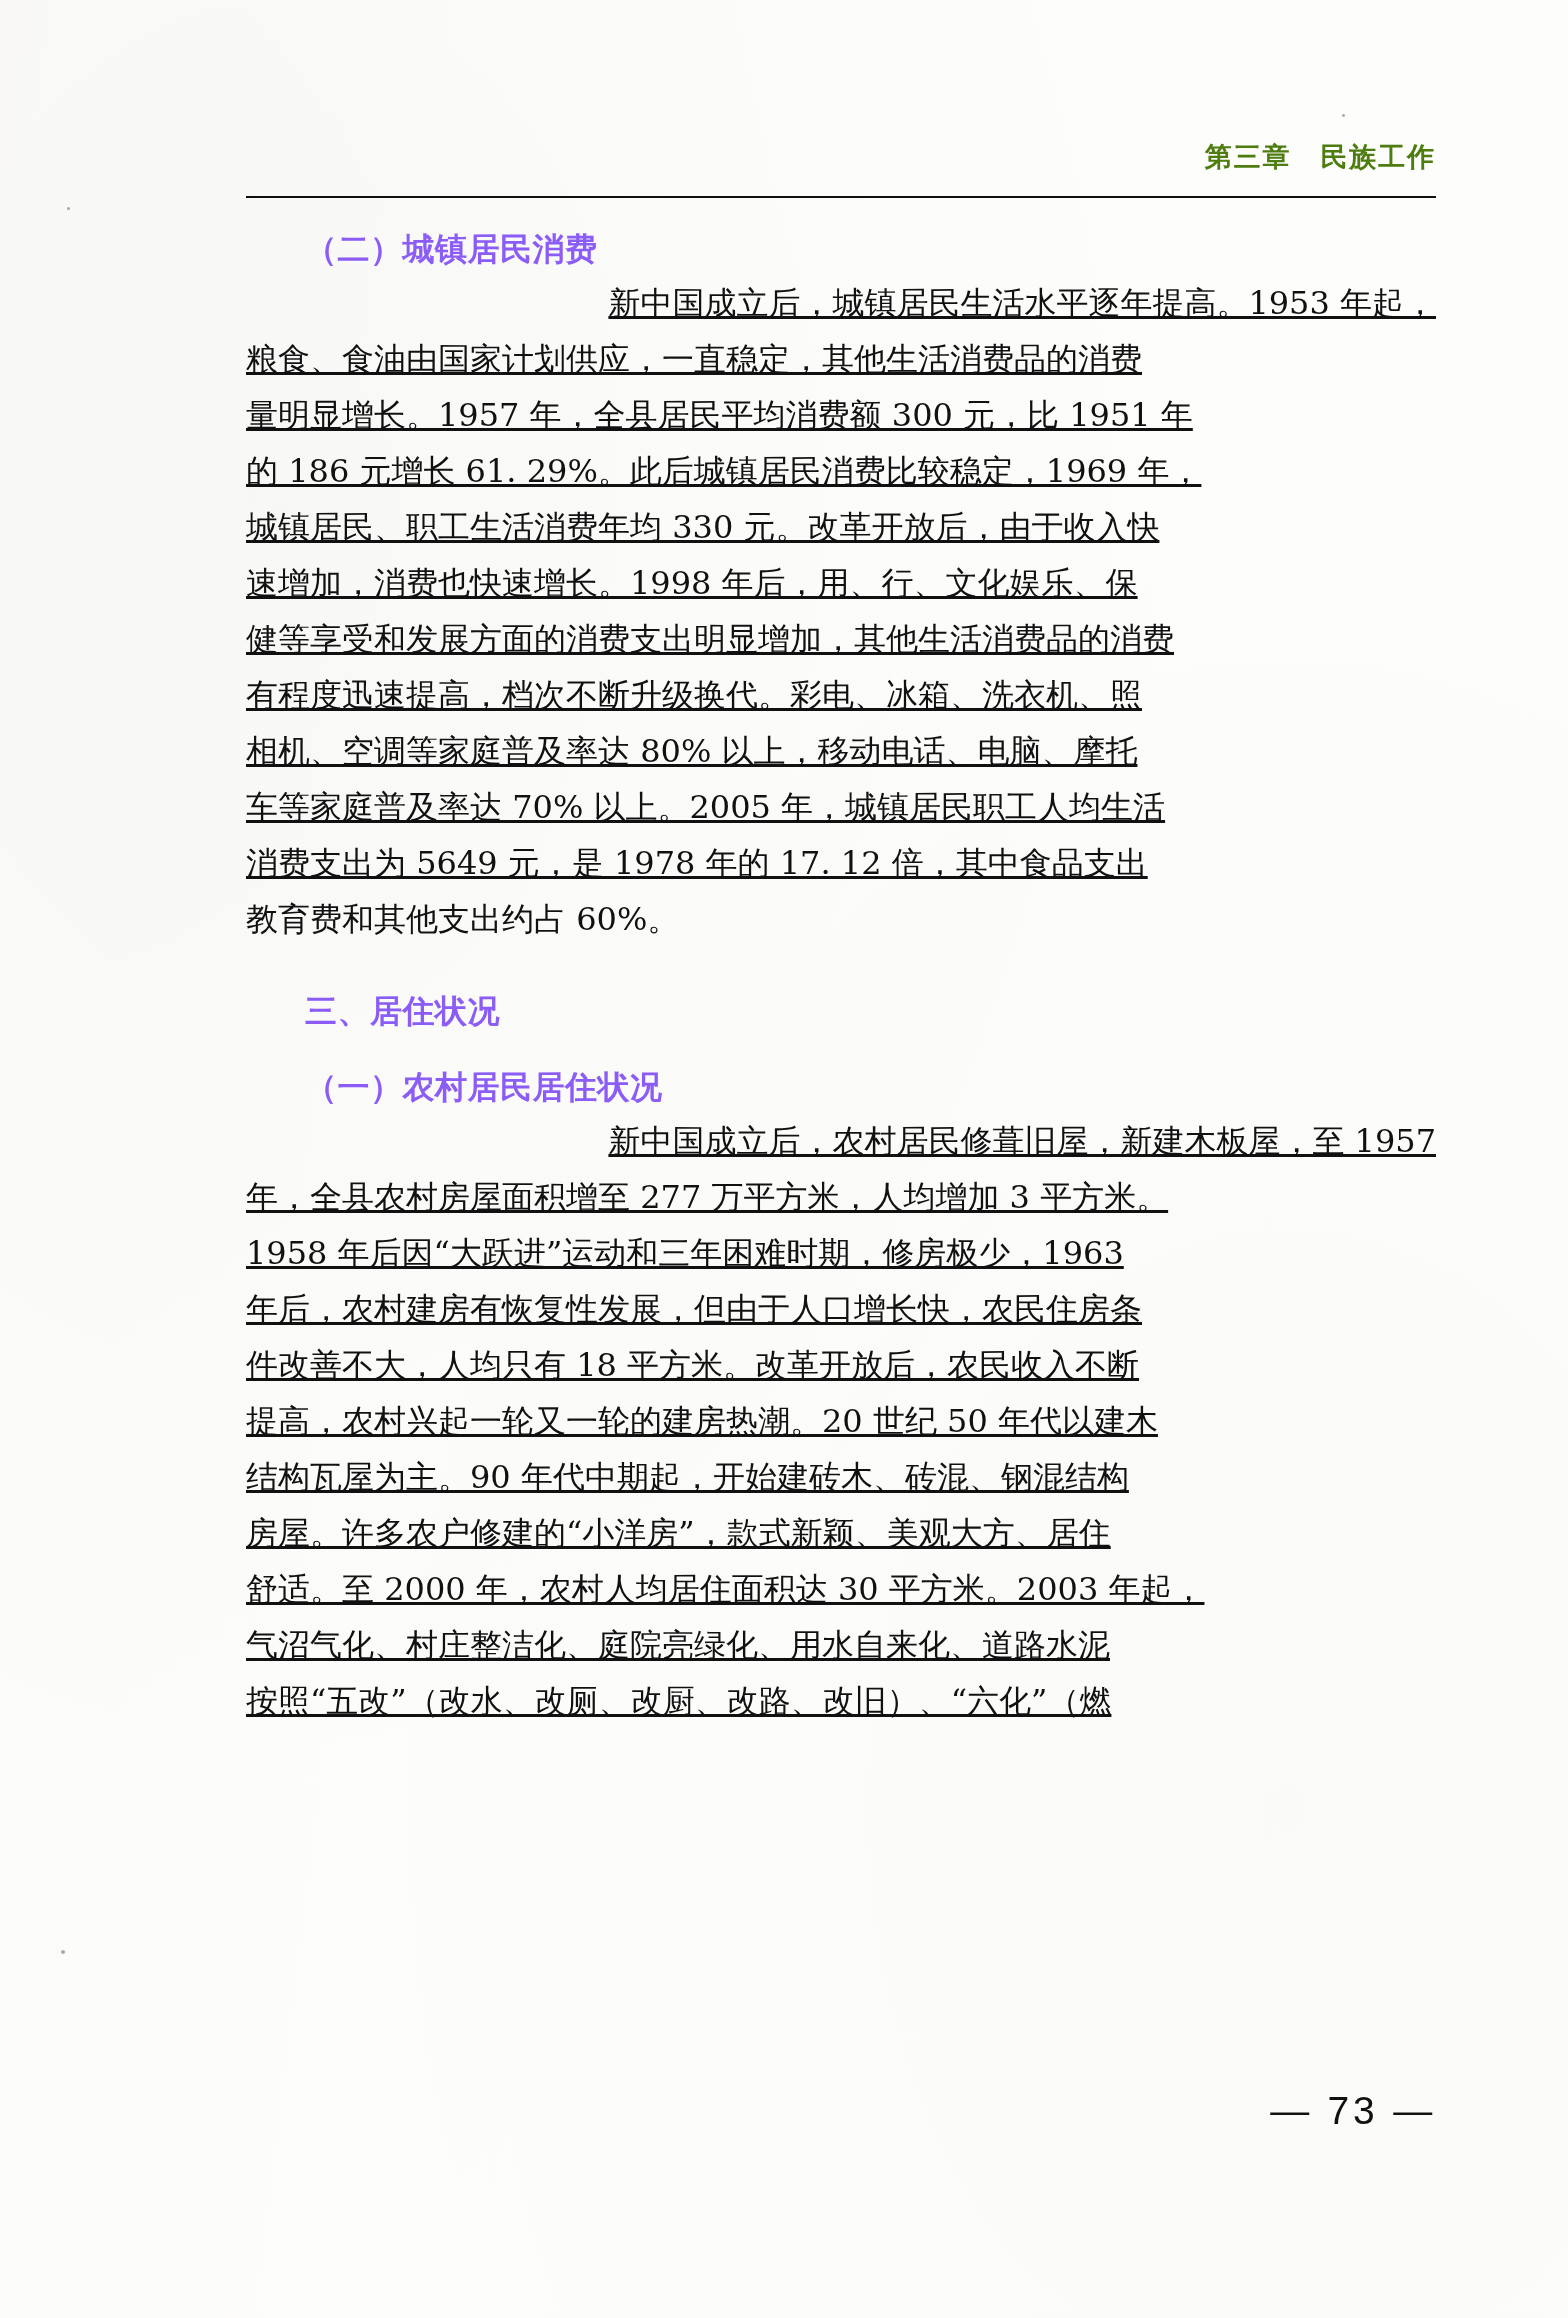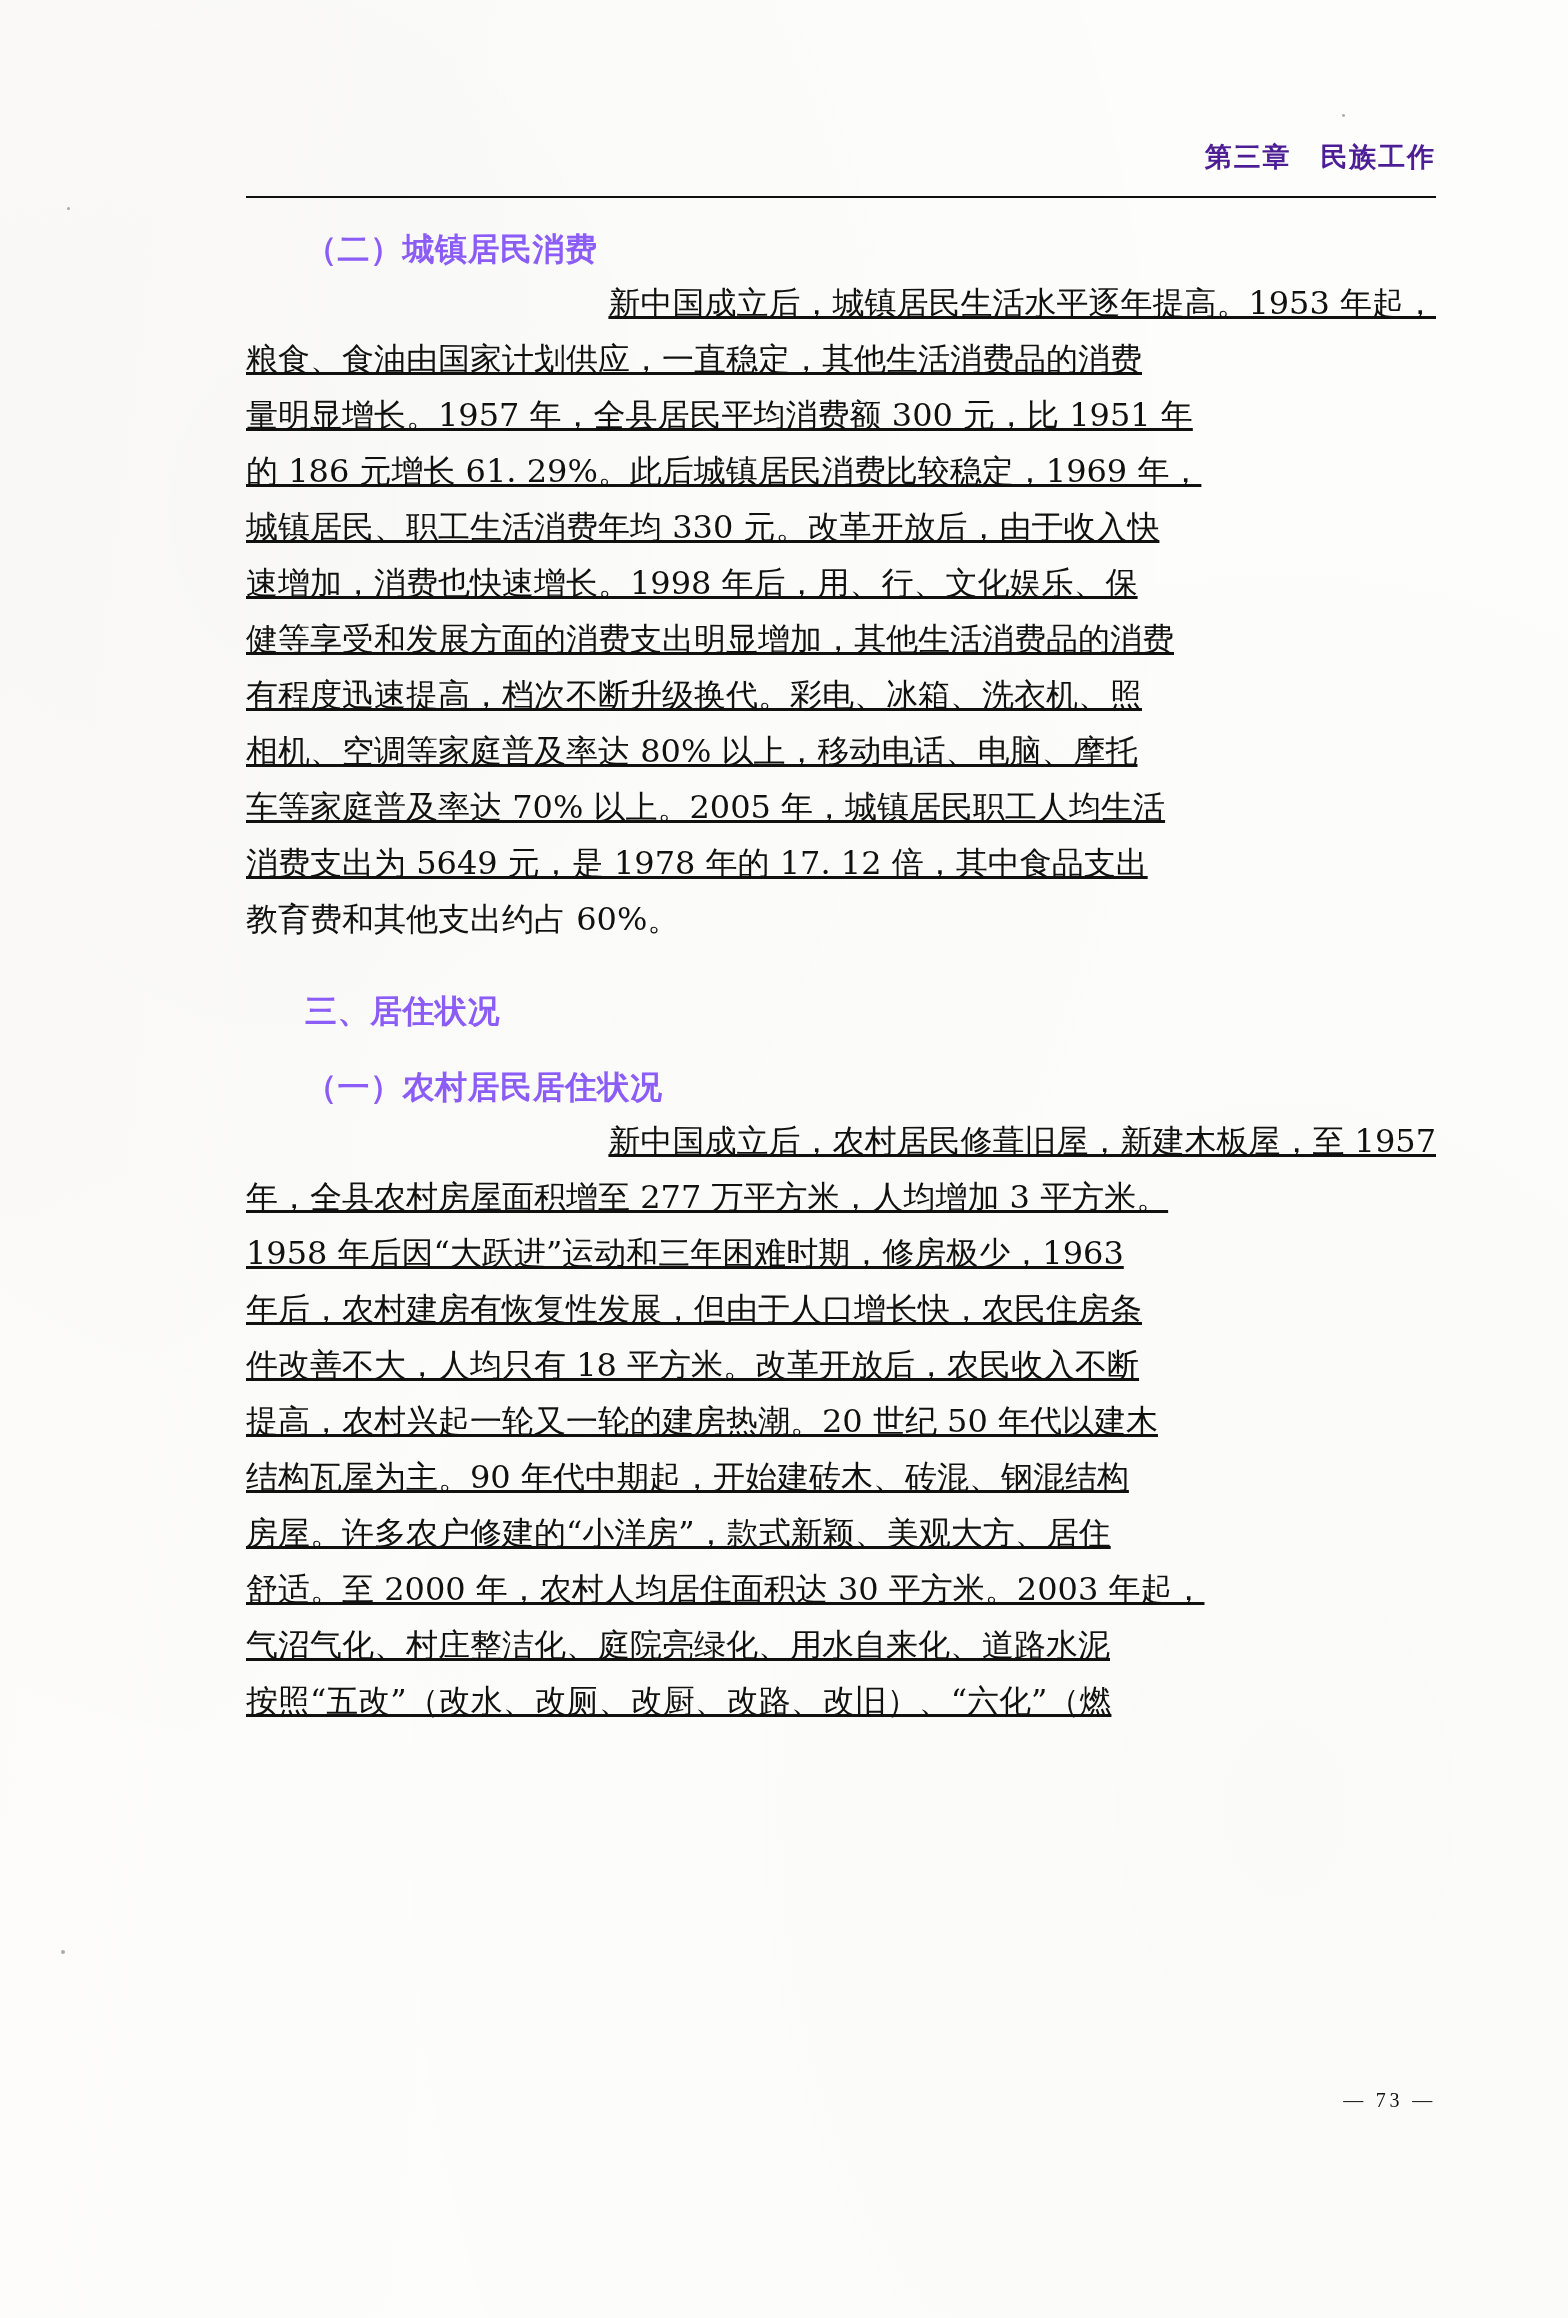--- a/index.html
+++ b/index.html
@@ -43,21 +43,21 @@
   .running-header {
     position: absolute;
     left: 245px;
     top: 139px;
     width: 1191px;
     text-align: right;
     font-size: 27px;
     letter-spacing: 1.9px;
     font-family: "DejaVu Serif", "Liberation Serif", serif;
     font-weight: 600;
-    color: #4c1d95;
+    color: #4d7c0f;
     white-space: pre;
   }
 
   .header-rule {
     position: absolute;
     left: 246px;
     top: 196px;
     width: 1190px;
     height: 2.4px;
     background: #101010;
@@ -107,24 +107,24 @@
   .blockgap { height: 41px; }
   .blockgap.small { height: 26px; }
 
   
   .page-number {
     position: absolute;
     left: 246px;
     top: 2089px;
     width: 1190px;
     text-align: right;
-    font-size: 20px;
+    font-size: 39px;
     letter-spacing: 3.8px;
     color: #111;
-    font-family: Liberation Serif, serif;
+    font-family: Liberation Sans, sans-serif;
     white-space: pre;
   }
 
   
   .speck {
     position: absolute;
     background: rgba(60,60,60,0.42);
     border-radius: 50%;
     z-index: 1;
   }

